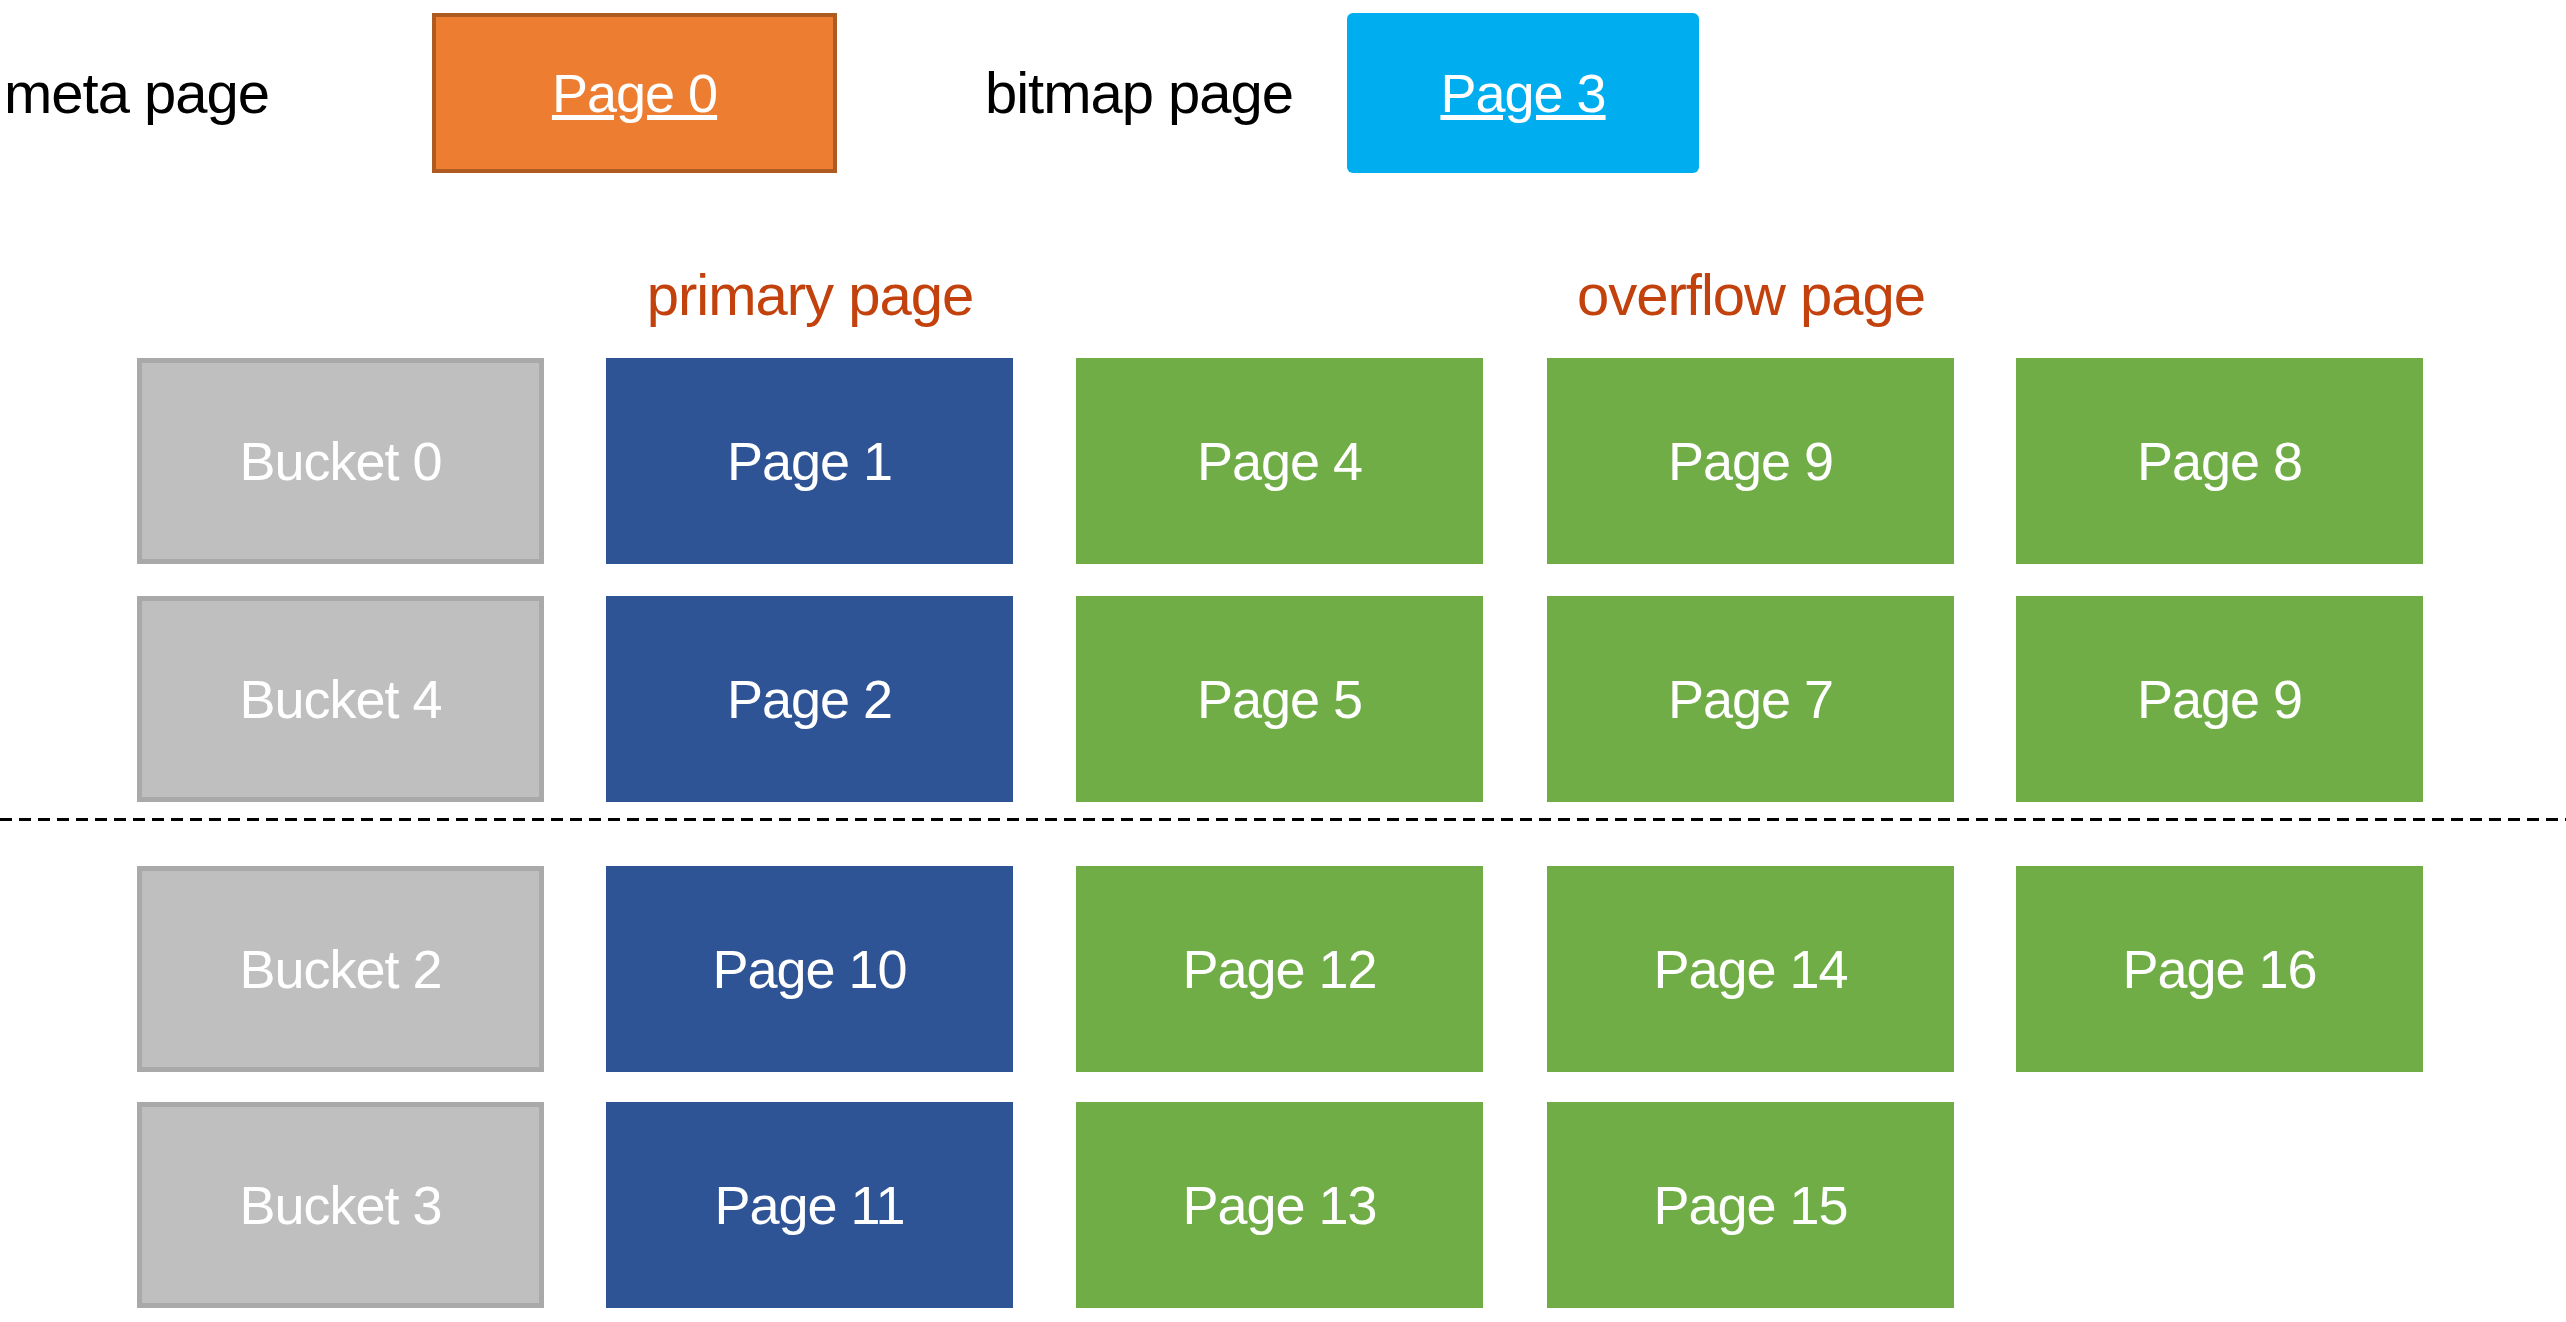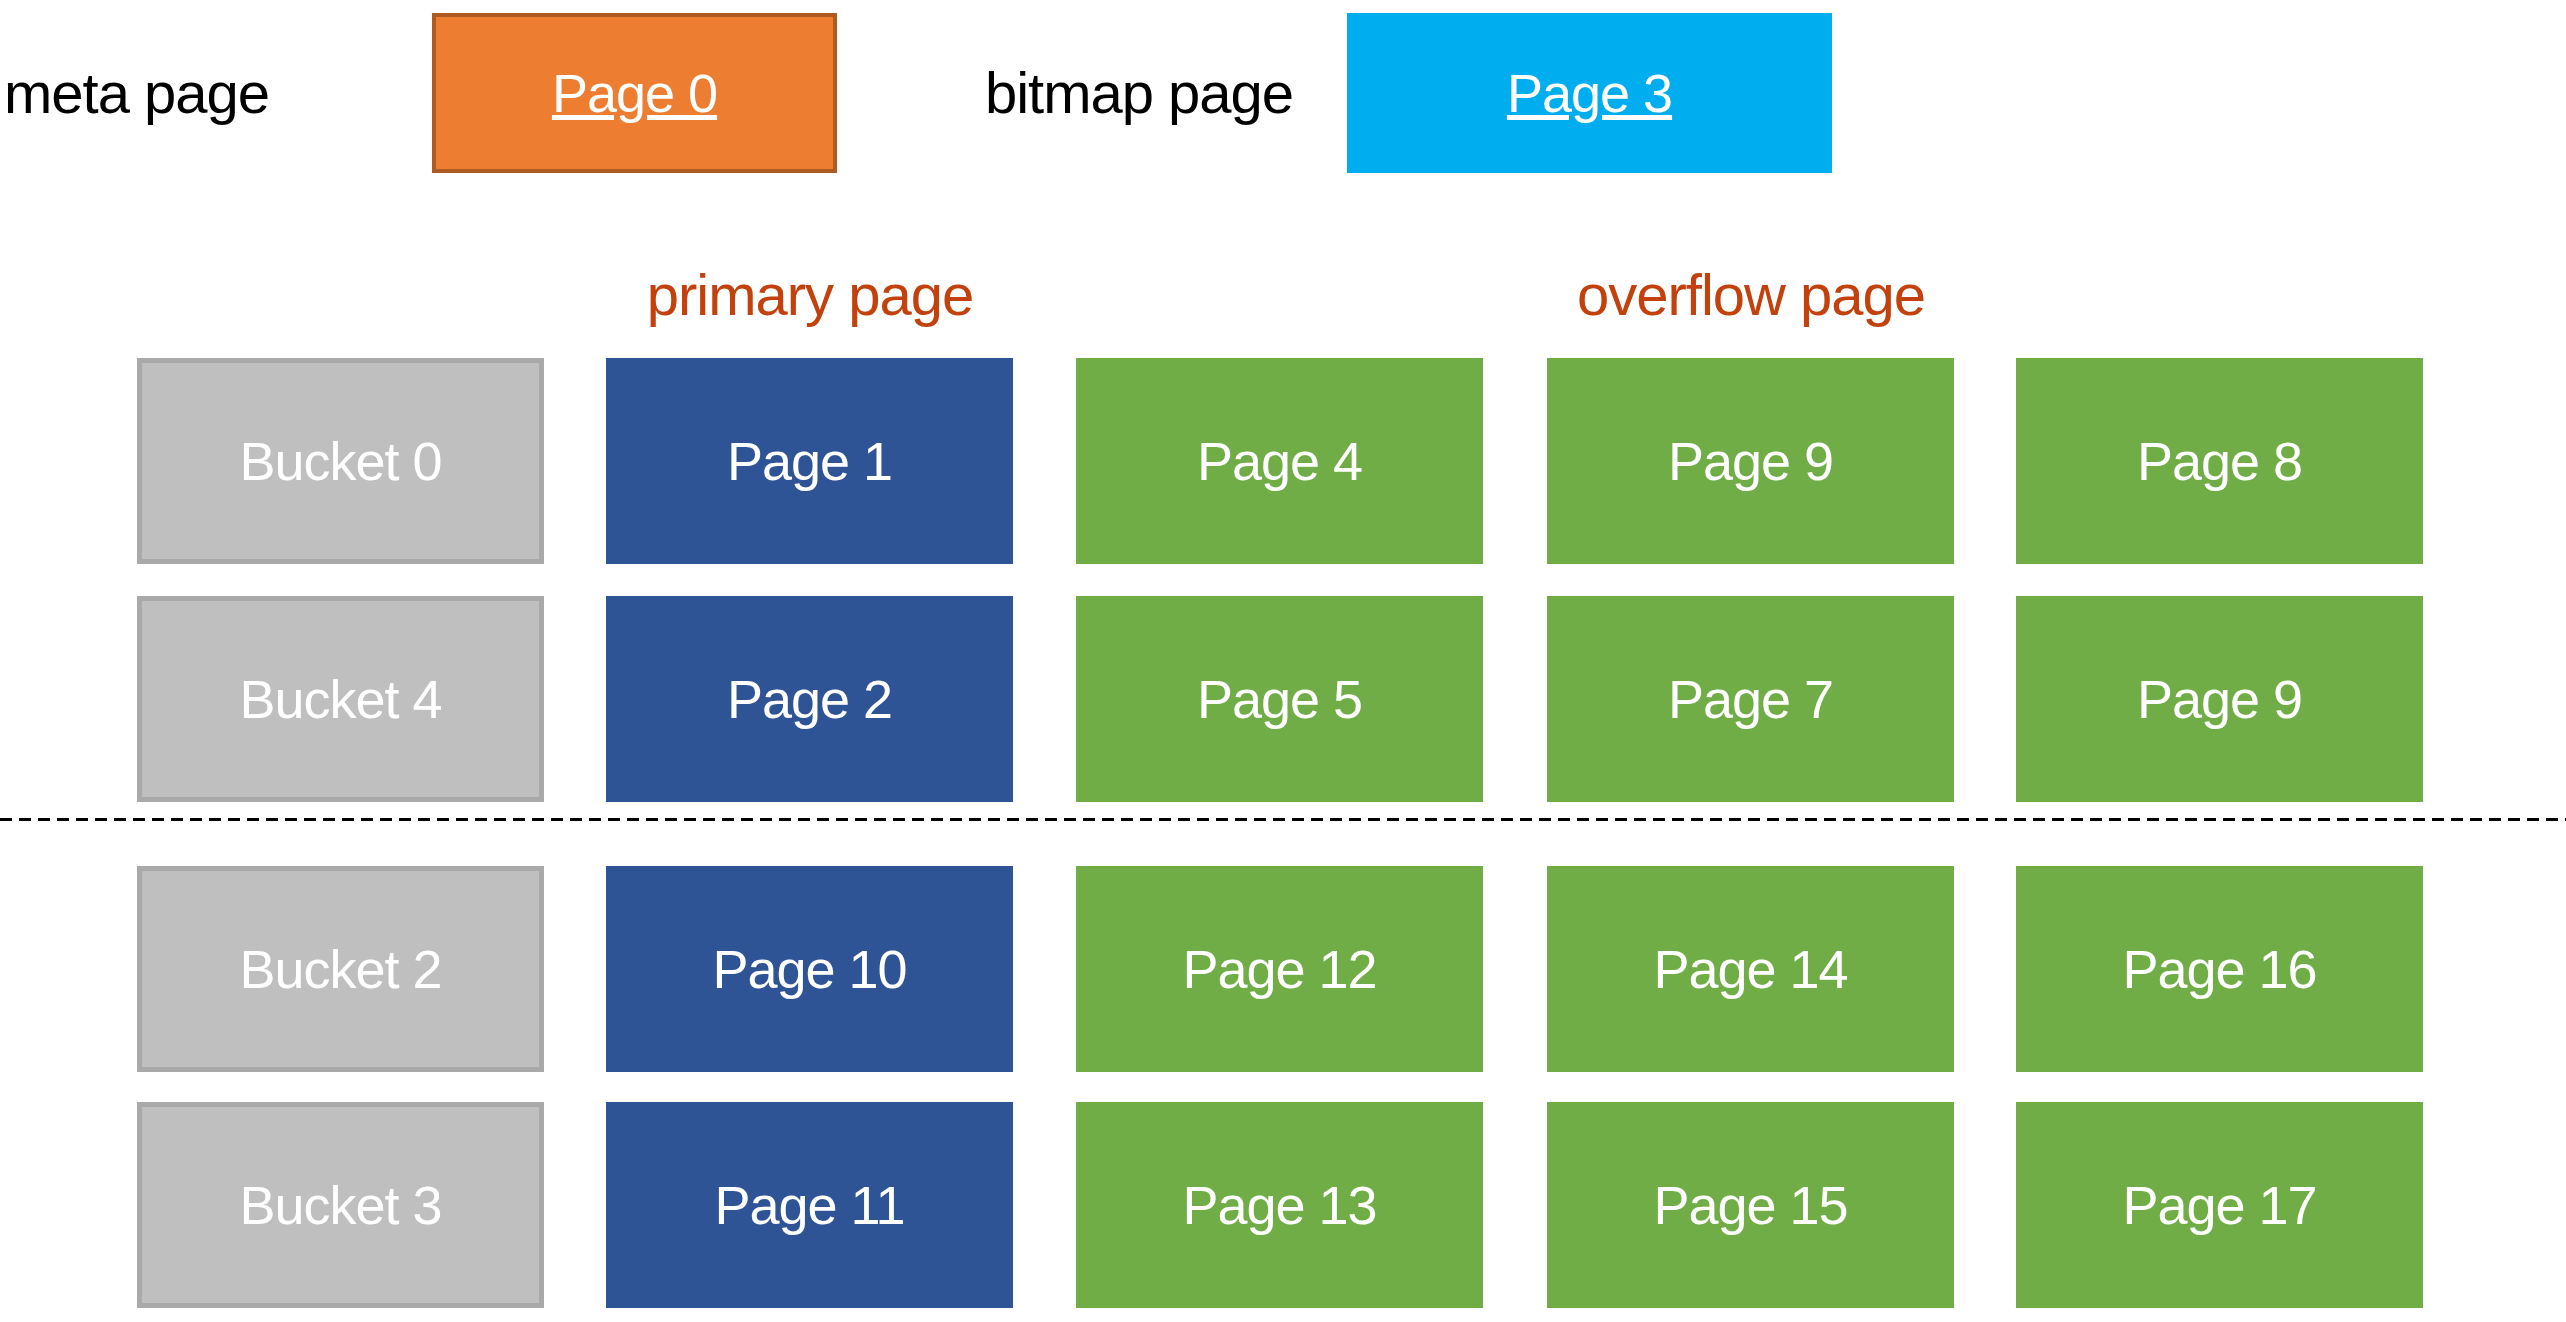--- a/index.html
+++ b/index.html
@@ -11,21 +11,21 @@
   .toplabel{position:absolute;top:62px;height:62px;line-height:62px;
             font-size:58px;color:#000;letter-spacing:-1px;white-space:nowrap;}
   .meta-label{left:4px;width:410px;text-align:left;}
   .bitmap-label{left:935px;width:408px;text-align:center;}
 
   
   .legendbox{position:absolute;top:13px;height:160px;display:flex;
              align-items:center;justify-content:center;color:#fff;
              font-size:54px;letter-spacing:-1px;box-sizing:border-box;text-decoration:underline;}
   .meta-box{left:432px;width:405px;background:#ED7D31;border:4px solid #AE5A21;}
-  .bitmap-box{left:1347px;width:485px;background:#00AEEF;}
+  .bitmap-box{left:1347px;width:352px;background:#00AEEF;border-radius:6px;}
 
   
   .colheader{position:absolute;top:264px;height:62px;line-height:62px;
              font-size:58px;color:#c2410c;letter-spacing:-1px;text-align:center;
              white-space:nowrap;}
   .primary-header{left:586px;width:448px;}
   .overflow-header{left:1527px;width:448px;}
 
   
   .box{position:absolute;width:407px;height:206px;display:flex;
@@ -115,17 +115,14 @@
   </div>
   <div class="box primary r3 c1">
     <span>Page 11</span>
   </div>
   <div class="box overflow r3 c2">
     <span>Page 13</span>
   </div>
   <div class="box overflow r3 c3">
     <span>Page 15</span>
   </div>
-  <div class="box overflow r3 c4">
-    <span>Page 17</span>
-  </div>
 
 </div>
 
 </body></html>

